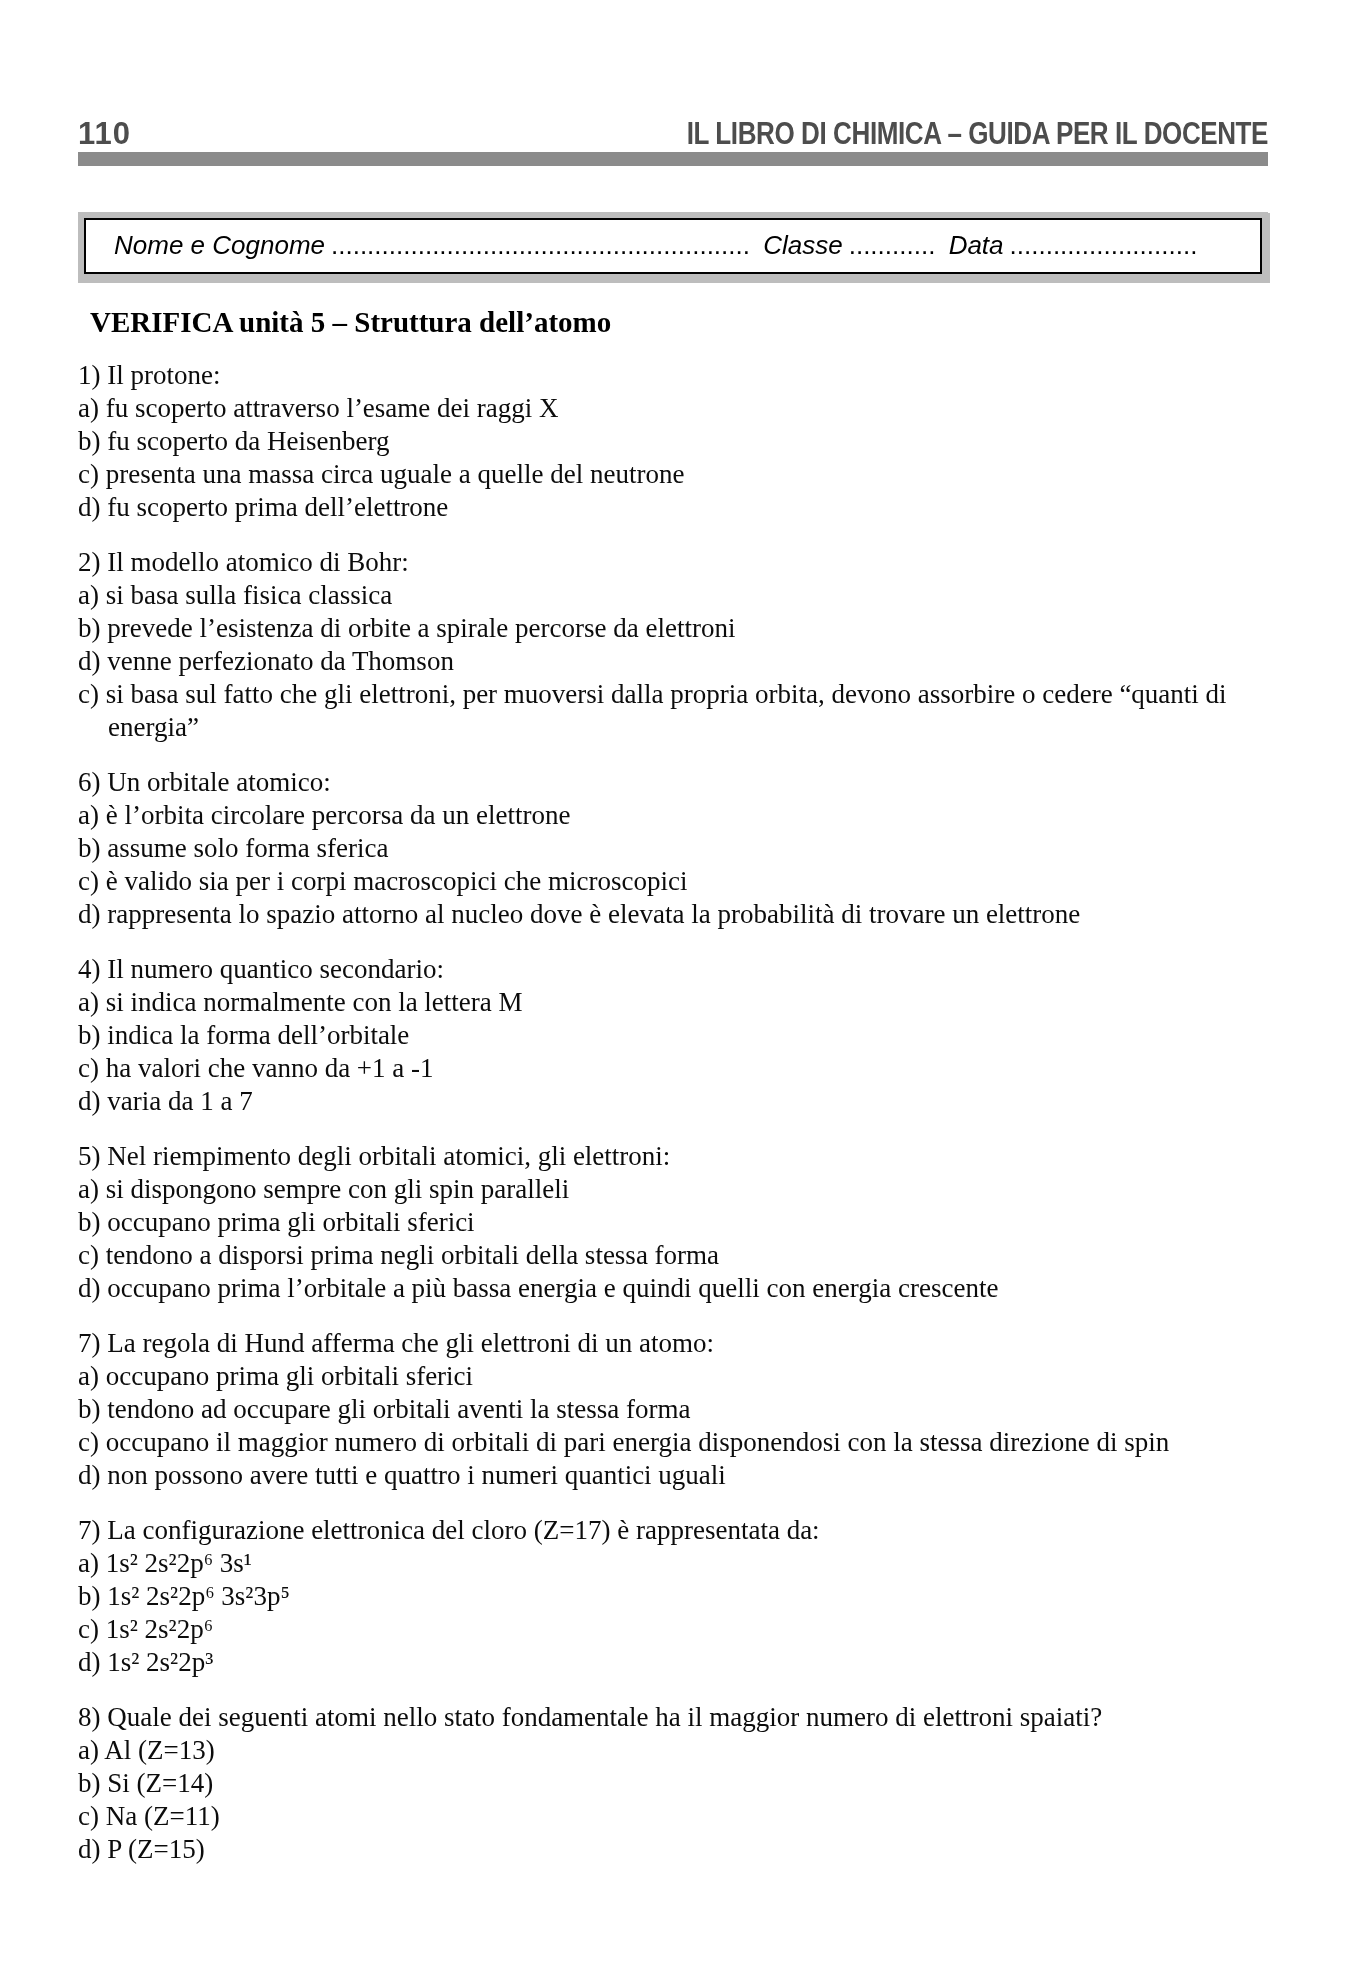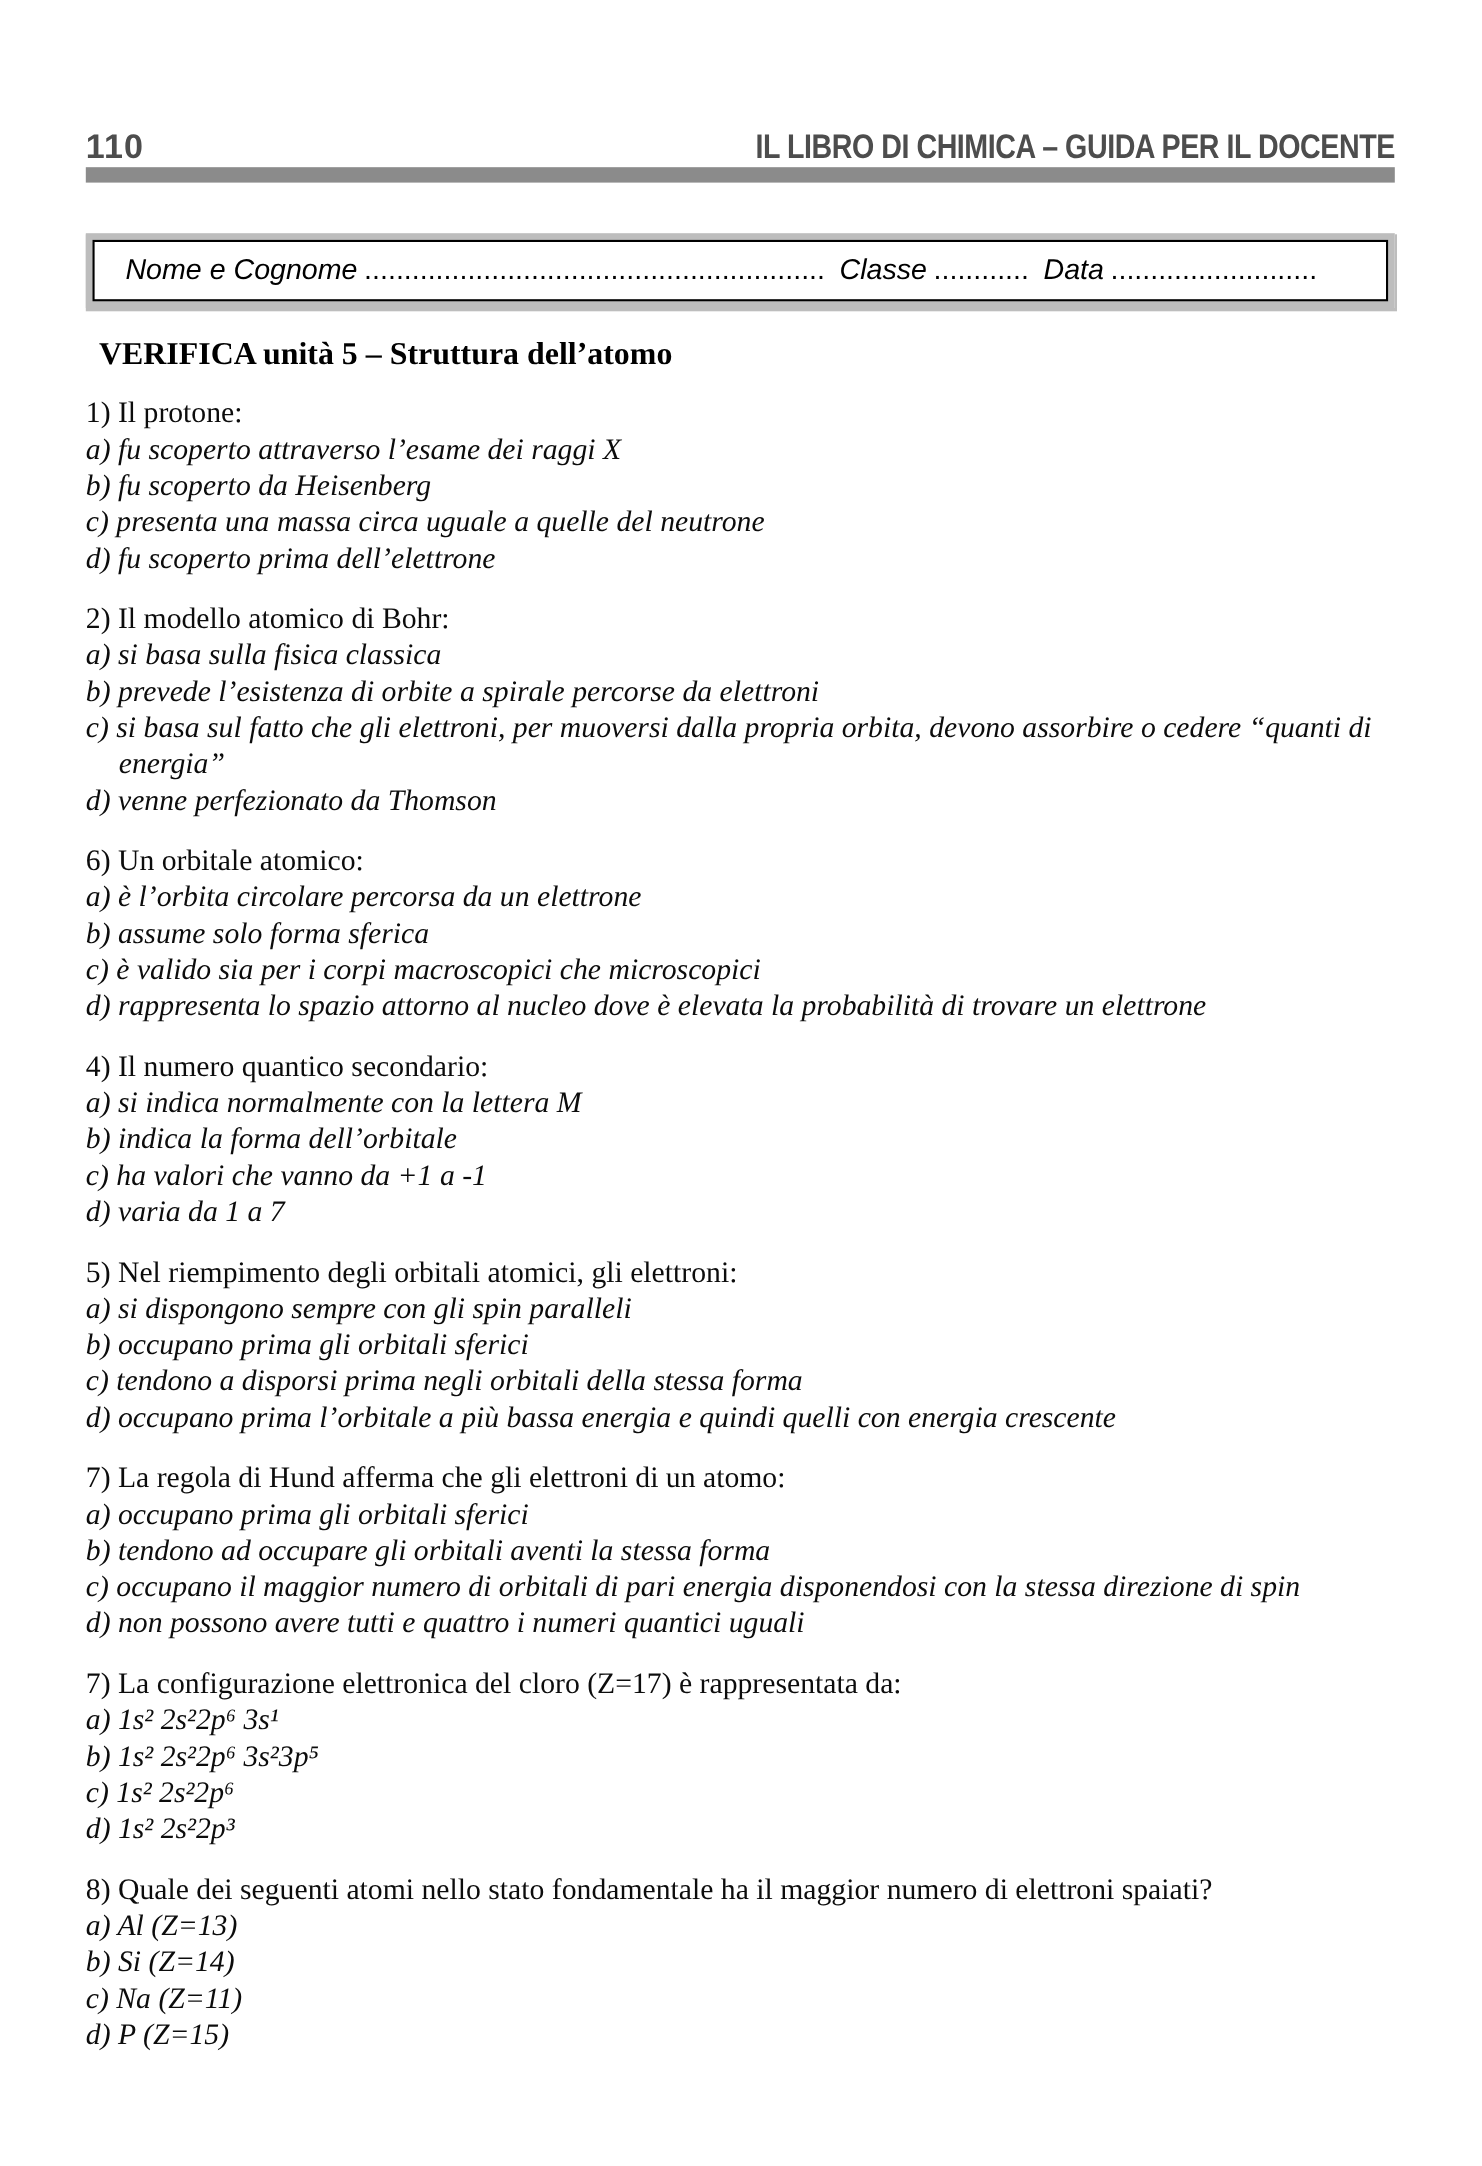--- a/index.html
+++ b/index.html
@@ -74,21 +74,20 @@
     margin-top: 20px;
     font-size: 27px;
     line-height: 33px;
     color: #0c0c0c;
   }
   .question { margin: 0 0 22px 0; }
   .question p { margin: 0; }
   .option {
     padding-left: 30px;
     text-indent: -30px;
-    font-style: italic;
   }
 </style>
 </head>
 <body>
 
 <div class="page">
 
   <header>
     <div class="header-row">
       <span class="page-number">110</span>
@@ -114,22 +113,22 @@
       <p class="option">a) fu scoperto attraverso l’esame dei raggi X</p>
       <p class="option">b) fu scoperto da Heisenberg</p>
       <p class="option">c) presenta una massa circa uguale a quelle del neutrone</p>
       <p class="option">d) fu scoperto prima dell’elettrone</p>
     </section>
 
     <section class="question">
       <p>2) Il modello atomico di Bohr:</p>
       <p class="option">a) si basa sulla fisica classica</p>
       <p class="option">b) prevede l’esistenza di orbite a spirale percorse da elettroni</p>
+      <p class="option">d) venne perfezionato da Thomson</p>
       <p class="option">c) si basa sul fatto che gli elettroni, per muoversi dalla propria orbita, devono assorbire o cedere “quanti di energia”</p>
-      <p class="option">d) venne perfezionato da Thomson</p>
     </section>
 
     <section class="question">
       <p>6) Un orbitale atomico:</p>
       <p class="option">a) è l’orbita circolare percorsa da un elettrone</p>
       <p class="option">b) assume solo forma sferica</p>
       <p class="option">c) è valido sia per i corpi macroscopici che microscopici</p>
       <p class="option">d) rappresenta lo spazio attorno al nucleo dove è elevata la probabilità di trovare un elettrone</p>
     </section>
 

